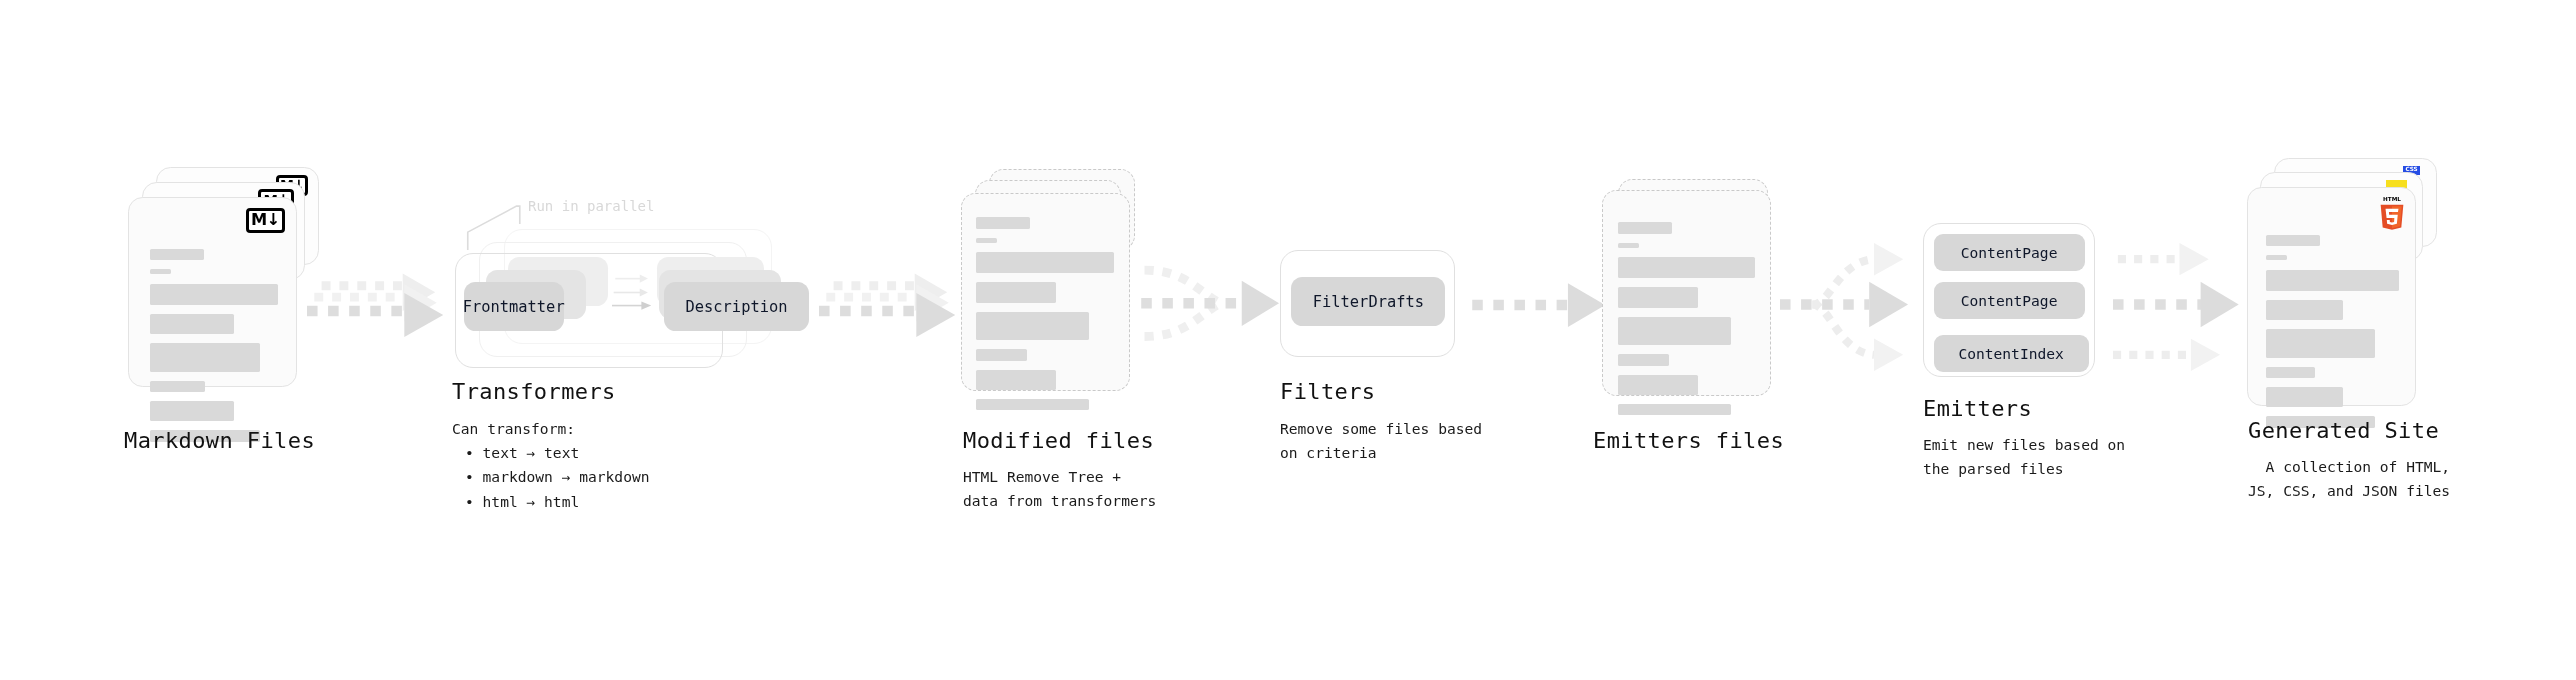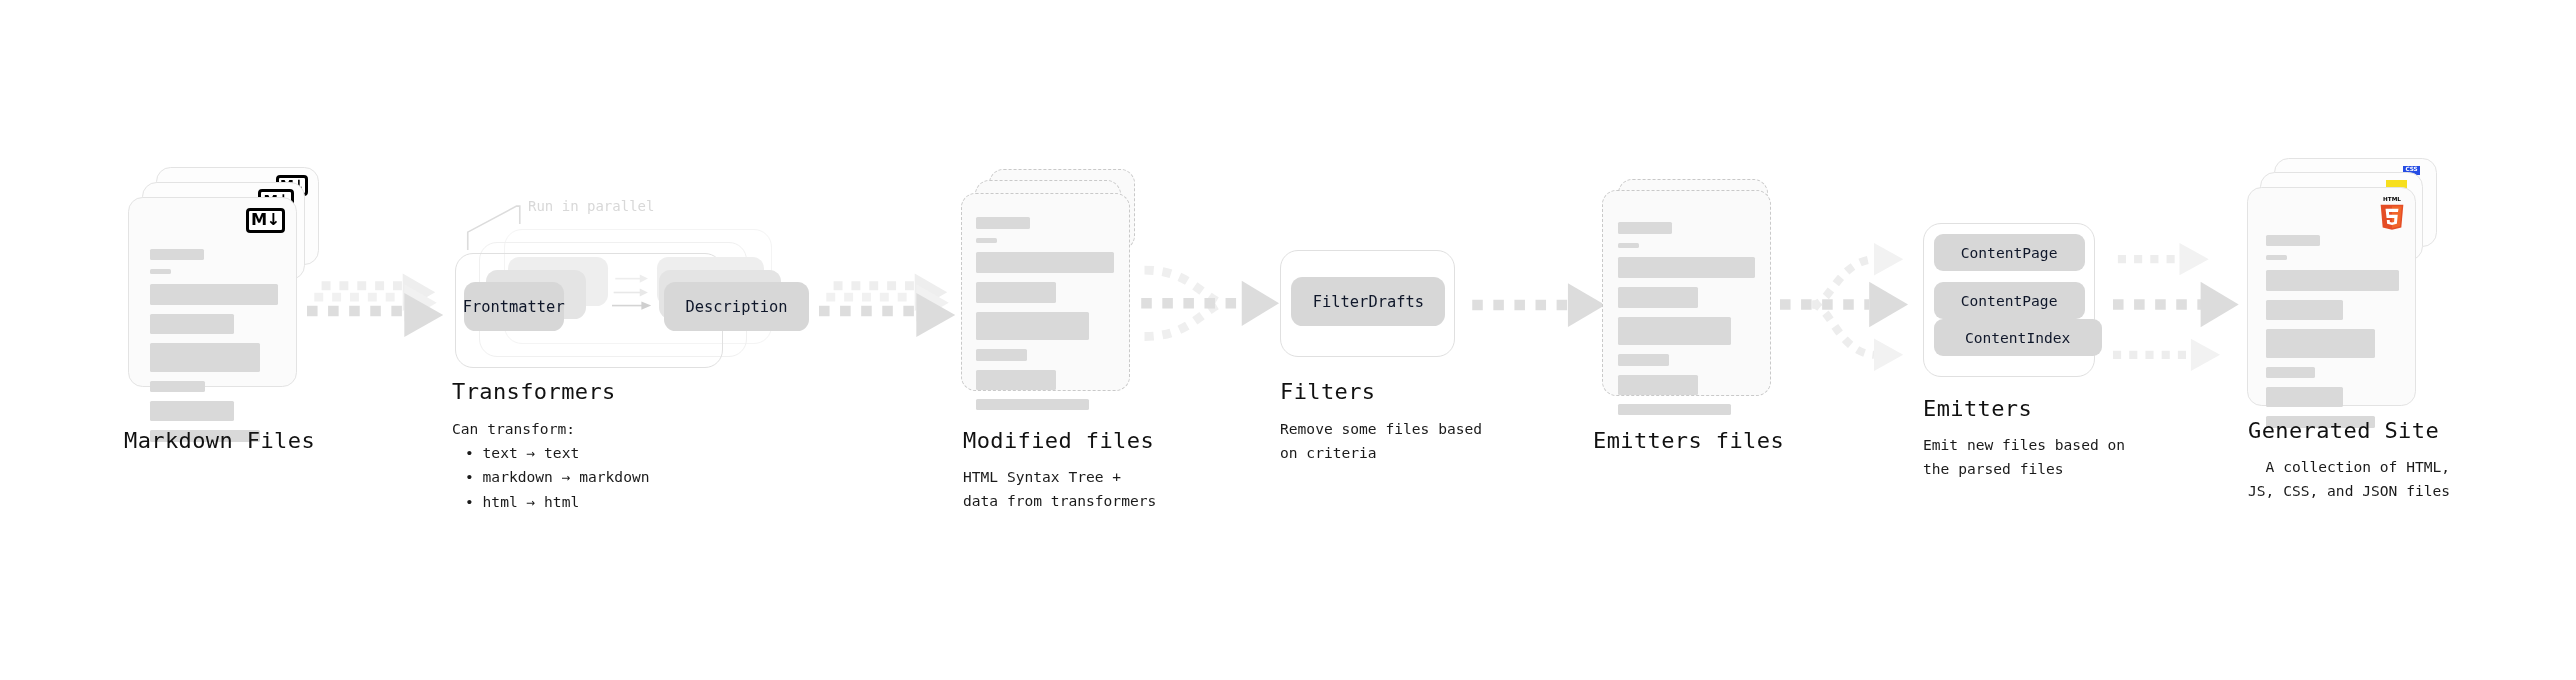--- a/index.html
+++ b/index.html
@@ -243,21 +243,21 @@
         <div class="ln" style="width:100%; height:21px;"></div>
         <div class="ln" style="width:58%; height:20.3px;"></div>
         <div class="ln" style="width:82%; height:28.4px;"></div>
         <div class="ln" style="width:37%; height:11.4px;"></div>
         <div class="ln" style="width:58%; height:20.3px;"></div>
         <div class="ln" style="width:82%; height:11.4px;"></div>
       </div>
     </div>
   </div>
   <div class="title" style="left:963px; top:428px;">Modified files</div>
-  <div class="subtitle" style="left:963px; top:465px;">HTML Syntax Tree +
+  <div class="subtitle" style="left:963px; top:465px;">HTML Remove Tree +
 data from transformers</div>
 
   <div class="node" style="left:1138px; top:252px;">
     <svg width="154" height="114" viewBox="0 0 190 140">
       <path d="M 8 22 C 60 22 75 50 102 63" fill="none" stroke="#efefef" stroke-width="11" stroke-dasharray="11 11"></path>
       <path d="M 8 104 C 60 104 75 76 102 63" fill="none" stroke="#efefef" stroke-width="11" stroke-dasharray="11 11"></path>
       <line x1="4" y1="63" x2="128" y2="63" stroke="#dedede" stroke-width="13" stroke-dasharray="13 13"></line>
       <polygon points="128,35 174,63 128,91" fill="#dcdcdc"></polygon>
     </svg>
   </div>
@@ -308,21 +308,21 @@
   </div>
 
   <div class="node" style="left:1923px; top:223px;">
     <div class="gbox" style="left:0px; top:0px; width:172px; height:154px;"></div>
     <div class="chip" style="left:10.6px; top:10.6px; width:151px; height:37px; border-radius:9px; font-size:14.6px;">
         <span>ContentPage</span>
       </div>
     <div class="chip" style="left:10.6px; top:59px; width:151px; height:37px; border-radius:9px; font-size:14.6px;">
         <span>ContentPage</span>
       </div>
-    <div class="chip" style="left:10.6px; top:96px; width:168px; height:37px; border-radius:9px; font-size:14.6px;">
+    <div class="chip" style="left:10.6px; top:112px; width:155px; height:37px; border-radius:9px; font-size:14.6px;">
         <span>ContentIndex</span>
       </div>
   </div>
   <div class="title" style="left:1923px; top:396px;">Emitters</div>
   <div class="subtitle" style="left:1923px; top:433px;">Emit new files based on
 the parsed files</div>
 
   <div class="node" style="left:2113px; top:234px;">
     <svg width="146" height="146" viewBox="0 0 180 180">
       <line x1="6" y1="31" x2="82" y2="31" stroke="#ededed" stroke-width="10" stroke-dasharray="10 10"></line>

